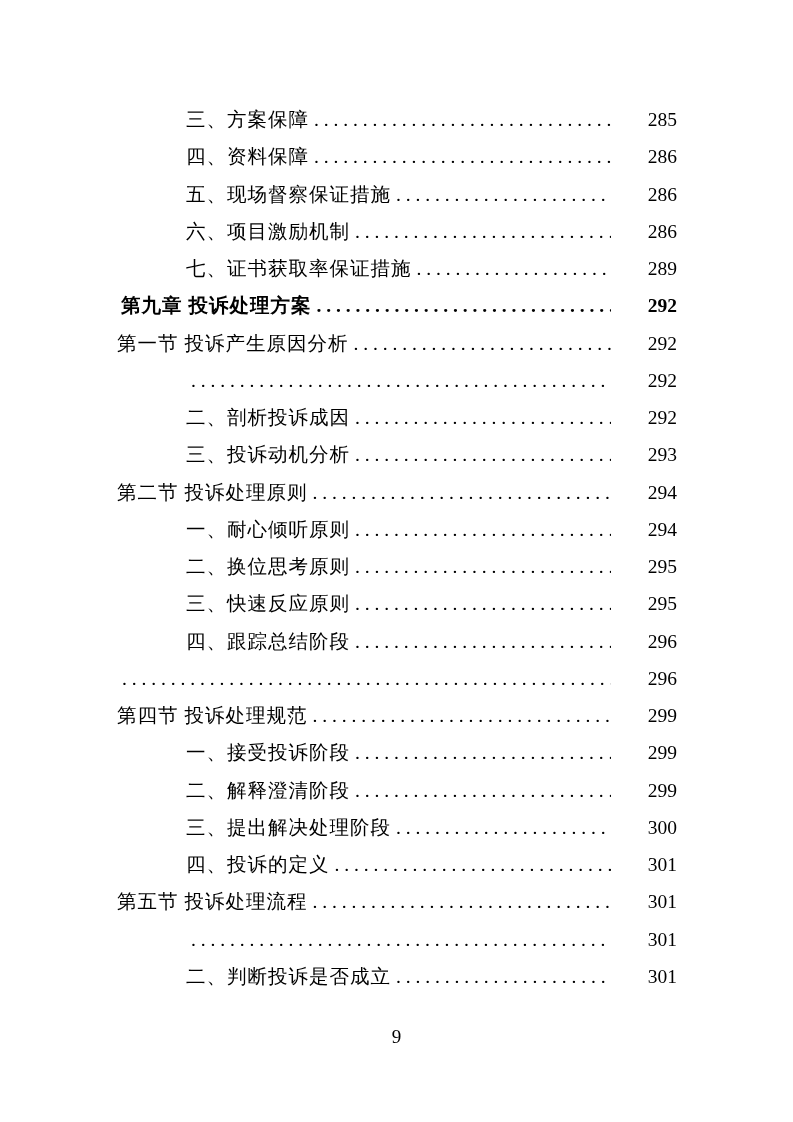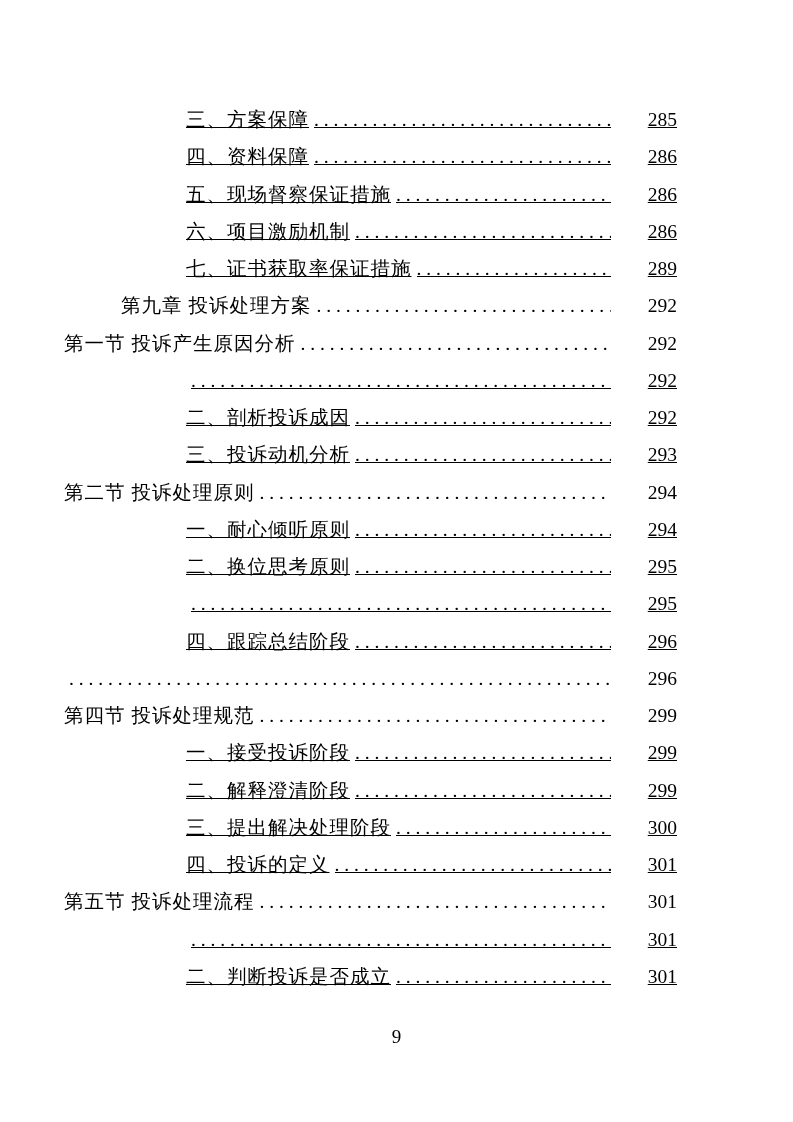--- a/index.html
+++ b/index.html
@@ -23,28 +23,27 @@
   }
   .toc-row {
     display: flex;
     align-items: baseline;
     height: 37.25px;
     line-height: 37.25px;
     font-size: 19.5px;
   }
   .toc-row.chapter {
     padding-left: 121px;
-    font-weight: normal;
+    font-weight: bold;
   }
   .toc-row.section {
-    padding-left: 64px;
+    padding-left: 117px;
   }
   .toc-row.item {
     padding-left: 186px;
-    text-decoration: underline;
   }
   .toc-title {
     white-space: nowrap;
     letter-spacing: 1px;
   }
   .toc-dots {
     flex: 1;
     overflow: hidden;
     white-space: nowrap;
     margin-left: 5px;
@@ -131,20 +130,21 @@
     <span class="toc-title">一、耐心倾听原则</span>
       <span class="toc-dots"></span>
       <span class="toc-page">294</span>
   </div>
   <div class="toc-row item">
     <span class="toc-title">二、换位思考原则</span>
       <span class="toc-dots"></span>
       <span class="toc-page">295</span>
   </div>
   <div class="toc-row item">
+    <span class="toc-title">三、快速反应原则</span>
       <span class="toc-dots"></span>
       <span class="toc-page">295</span>
   </div>
   <div class="toc-row item">
     <span class="toc-title">四、跟踪总结阶段</span>
       <span class="toc-dots"></span>
       <span class="toc-page">296</span>
   </div>
   <div class="toc-row section">
       <span class="toc-dots"></span>

